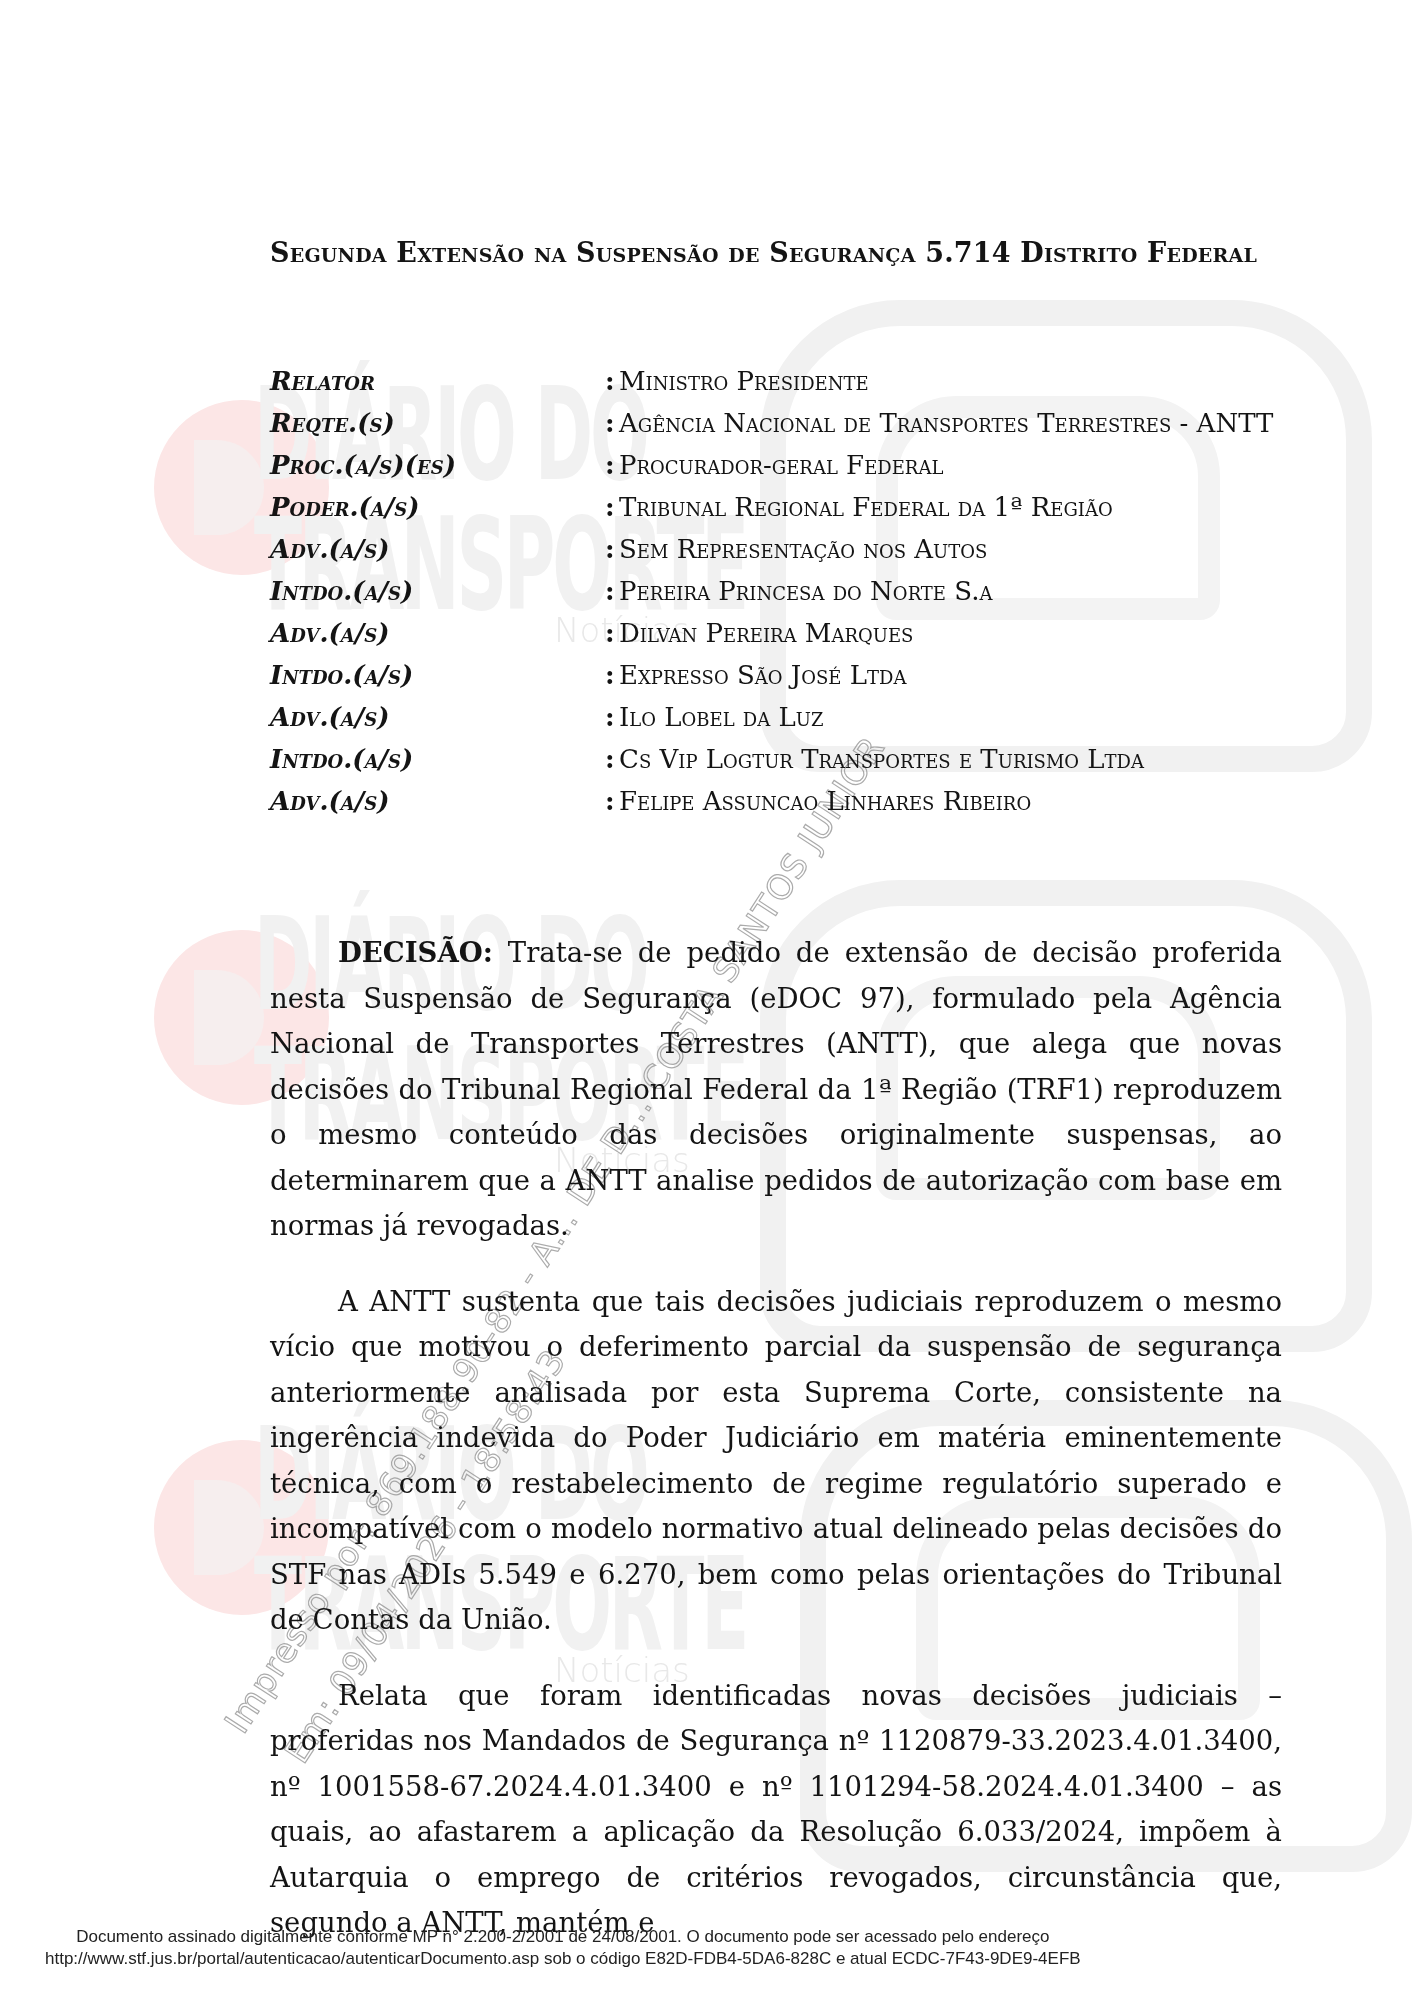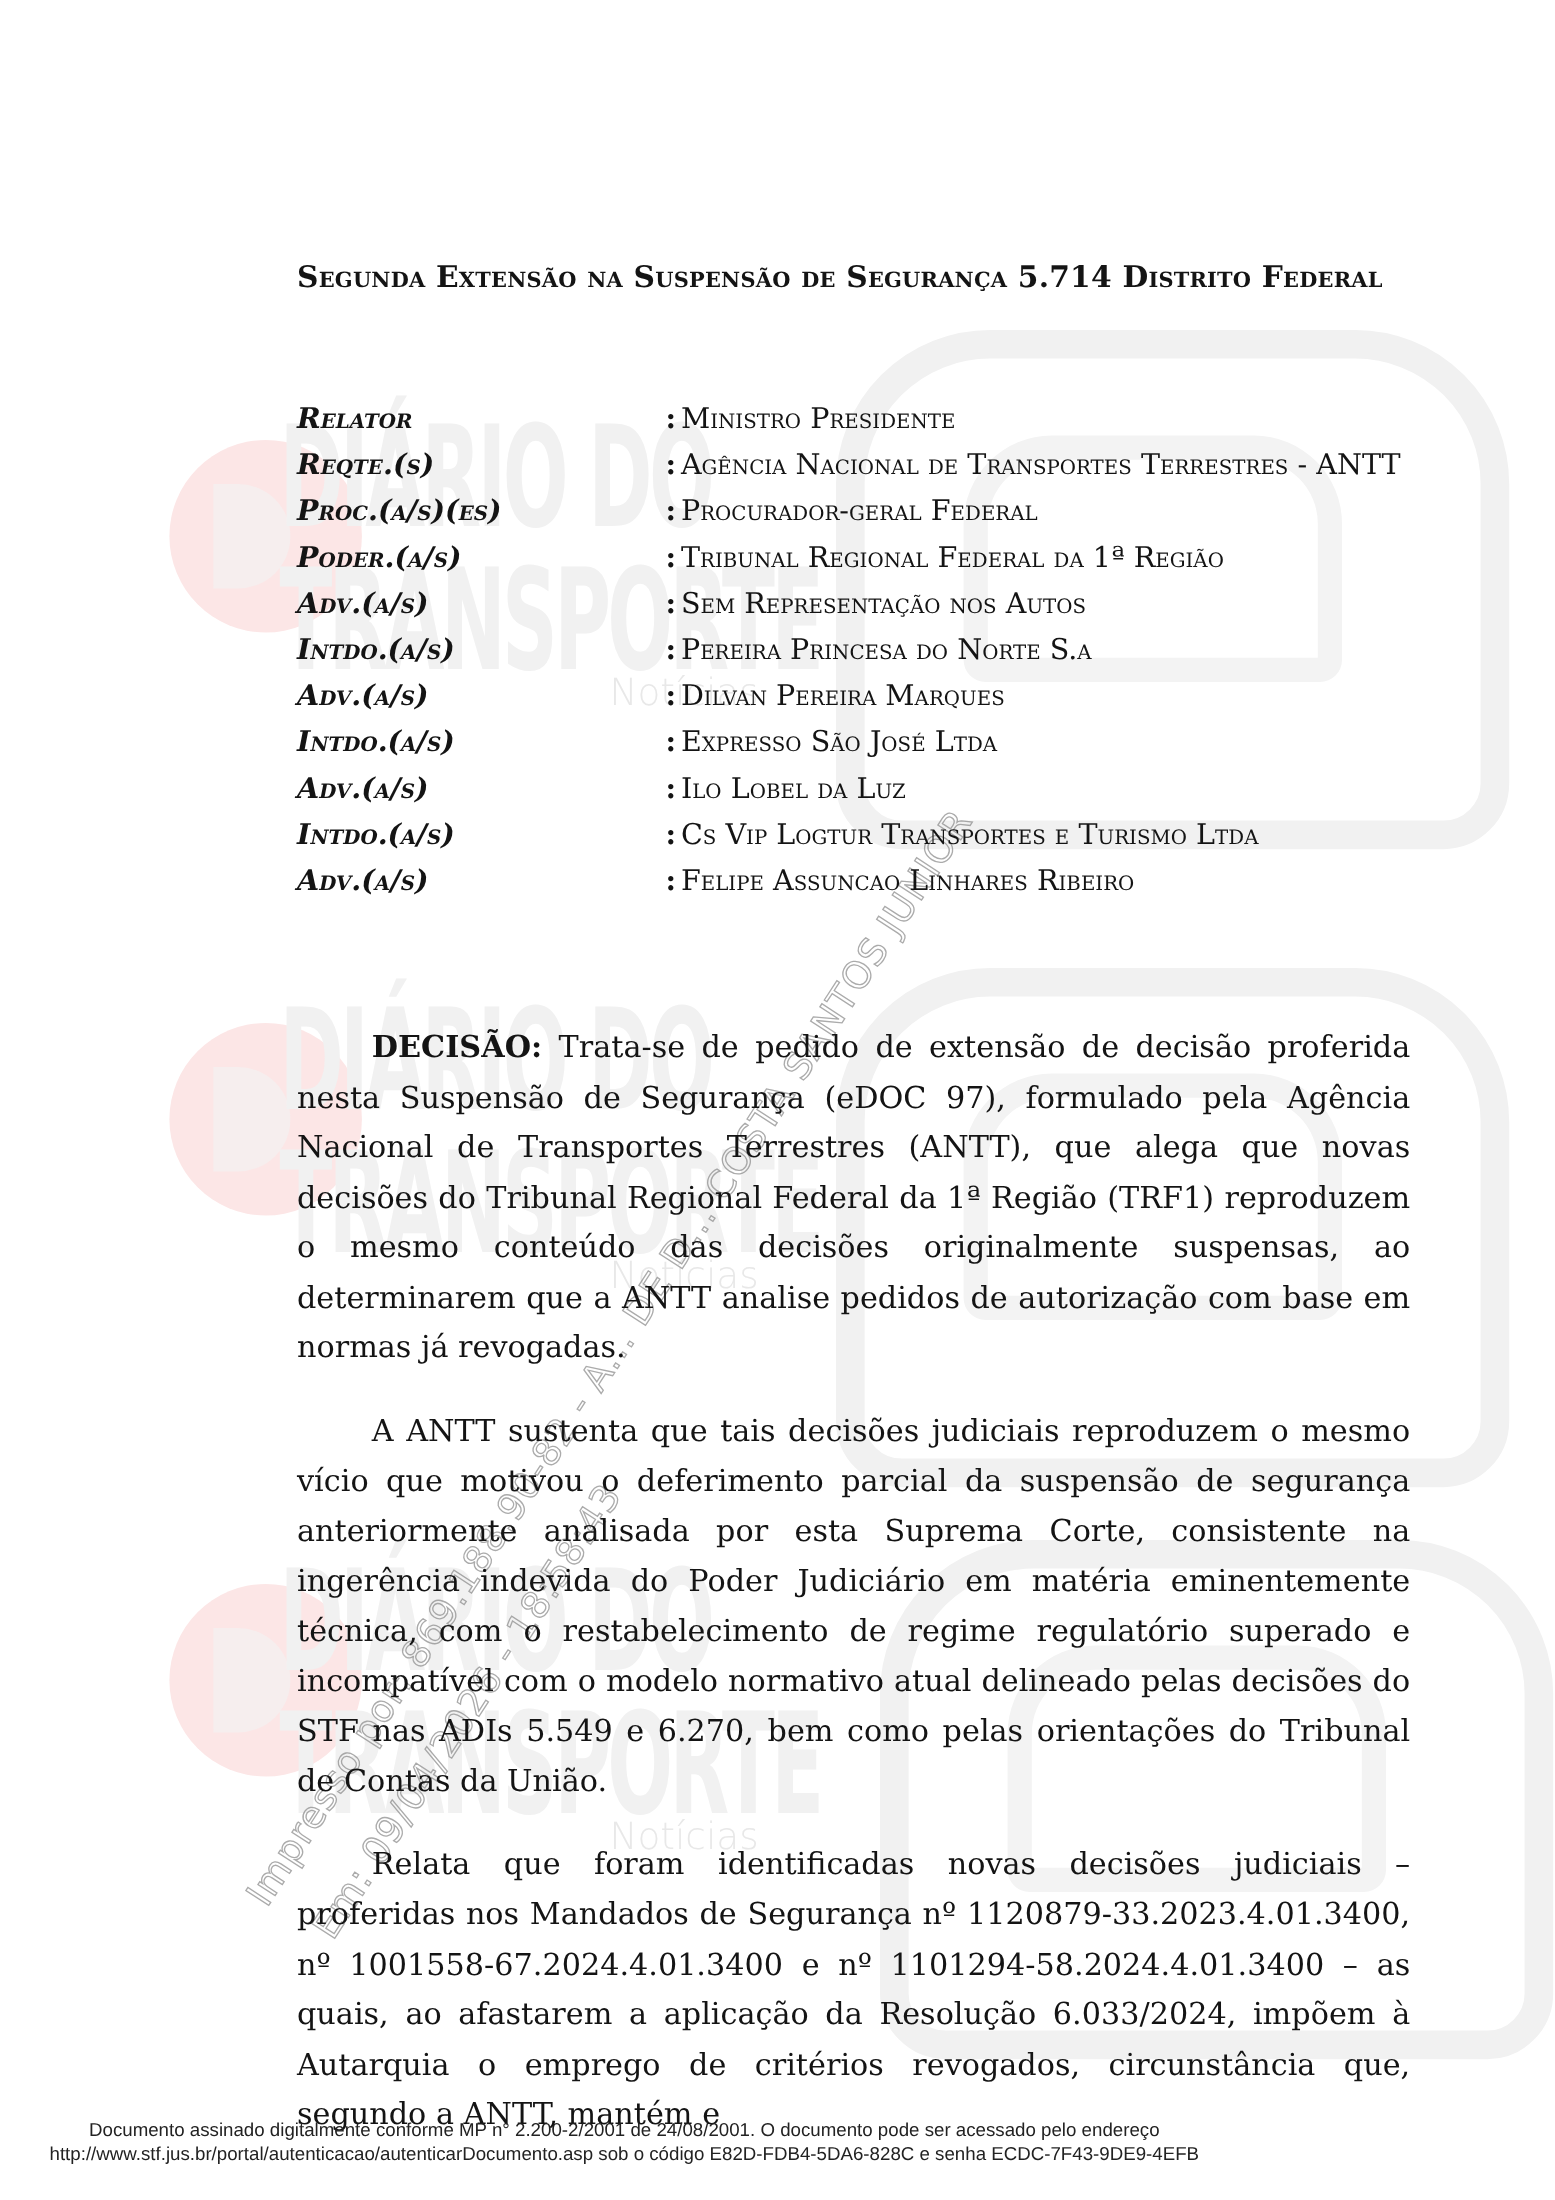--- a/index.html
+++ b/index.html
@@ -167,14 +167,14 @@
   </div>
 
 <div class="body-text" style="top:930px;" id="body">
     <p><span class="lead">DECISÃO:</span><span> Trata-se de pedido de extensão de decisão proferida nesta Suspensão de Segurança (eDOC 97), formulado pela Agência Nacional de Transportes Terrestres (ANTT), que alega que novas decisões do Tribunal Regional Federal da 1ª Região (TRF1) reproduzem o mesmo conteúdo das decisões originalmente suspensas, ao determinarem que a ANTT analise pedidos de autorização com base em normas já revogadas.</span></p>
     <p><span>A ANTT sustenta que tais decisões judiciais reproduzem o mesmo vício que motivou o deferimento parcial da suspensão de segurança anteriormente analisada por esta Suprema Corte, consistente na ingerência indevida do Poder Judiciário em matéria eminentemente técnica, com o restabelecimento de regime regulatório superado e incompatível com o modelo normativo atual delineado pelas decisões do STF nas ADIs 5.549 e 6.270, bem como pelas orientações do Tribunal de Contas da União.</span></p>
     <p><span>Relata que foram identificadas novas decisões judiciais – proferidas nos Mandados de Segurança nº 1120879-33.2023.4.01.3400, nº 1001558-67.2024.4.01.3400 e nº 1101294-58.2024.4.01.3400 – as quais, ao afastarem a aplicação da Resolução 6.033/2024, impõem à Autarquia o emprego de critérios revogados, circunstância que, segundo a ANTT, mantém e</span></p>
   </div>
 
 <div class="footer">
   <div>Documento assinado digitalmente conforme MP n° 2.200-2/2001 de 24/08/2001. O documento pode ser acessado pelo endereço</div>
-  <div>http://www.stf.jus.br/portal/autenticacao/autenticarDocumento.asp sob o código E82D-FDB4-5DA6-828C e senha ECDC-7F43-9DE9-4EFB</div>
+  <div>http://www.stf.jus.br/portal/autenticacao/autenticarDocumento.asp sob o código E82D-FDB4-5DA6-828C e atual ECDC-7F43-9DE9-4EFB</div>
 </div>
 
 </body></html>

